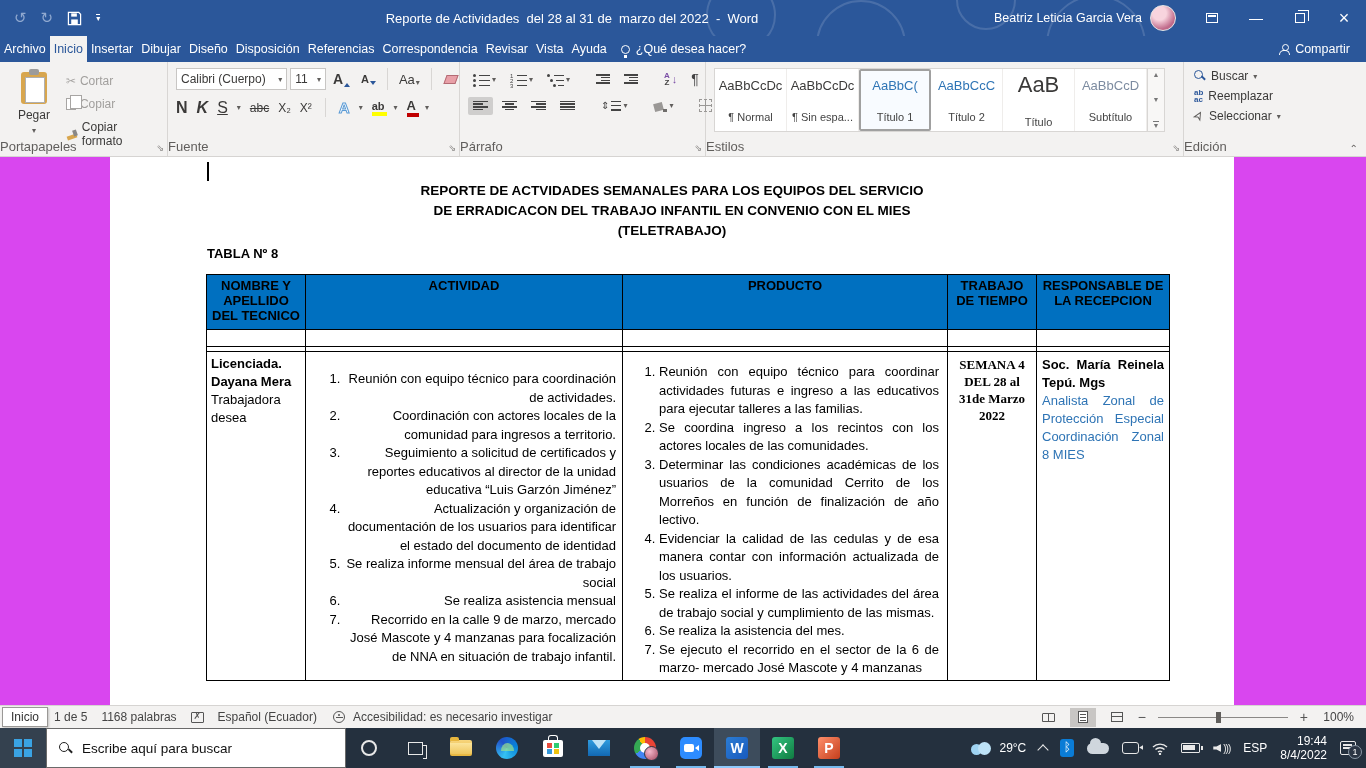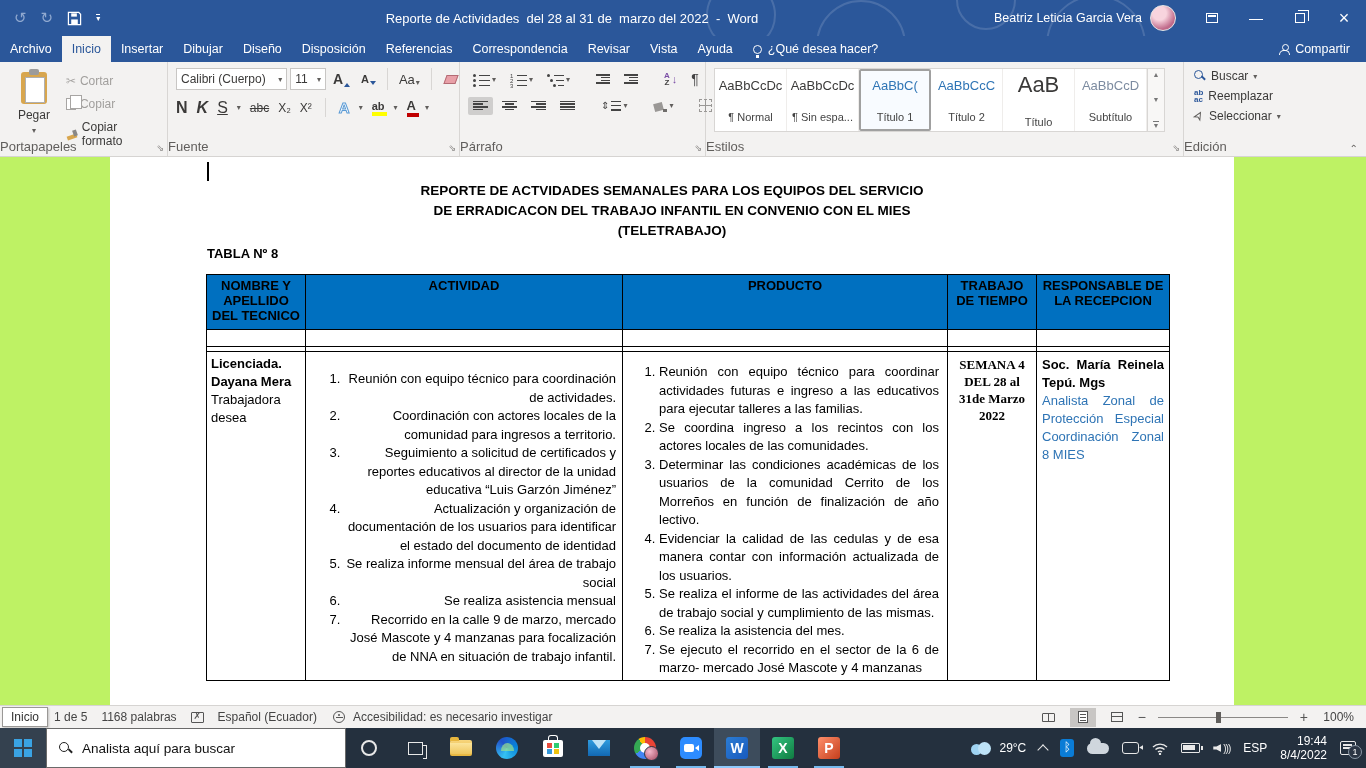--- a/index.html
+++ b/index.html
@@ -22,21 +22,21 @@
             background:radial-gradient(circle at 35% 30%, #f8d4de 0 30%, #c06a8a 70%); border:1px solid #e6e6e6; }
   .winbtn { width:44px; height:36px; display:flex; align-items:center; justify-content:center; font-size:14px; }
   .ic-rest { width:10px; height:10px; border:1px solid #fff; position:relative; }
   .ic-rest::before { content:""; position:absolute; left:2px; top:-4px; width:10px; height:10px; border:1px solid #fff; border-bottom:none; border-left:none; }
   .ic-ribopt { width:12px; height:10px; border:1px solid #fff; position:relative; }
   .ic-ribopt::before { content:""; position:absolute; left:1px; top:1px; width:8px; height:2px; background:#fff; }
 
   
   #tabrow { position:absolute; left:0; top:36px; width:1366px; height:26px; background:#2b579a;
             display:flex; align-items:stretch; color:#fff; font-size:12.5px; }
-  .rtab { padding:0 10px; display:flex; align-items:center; }
+  .rtab { padding:0 4px; display:flex; align-items:center; }
   .rtab.active { background:#f3f2f1; color:#2b579a; }
   .tellme { display:flex; align-items:center; gap:6px; padding:0 10px; }
   .bulb { width:9px; height:9px; border:1.5px solid #fff; border-radius:50%; position:relative; }
   .bulb::after { content:""; position:absolute; left:2px; top:9px; width:3px; height:3px; background:#fff; }
   #share { margin-left:auto; display:flex; align-items:center; gap:6px; padding:0 16px; font-size:12.5px; }
   .person { width:10px; height:10px; position:relative; }
   .person::before { content:""; position:absolute; left:2.5px; top:0; width:5px; height:5px; border:1px solid #fff; border-radius:50%; }
   .person::after { content:""; position:absolute; left:0; top:6px; width:9px; height:4px; border:1px solid #fff; border-bottom:none; border-radius:5px 5px 0 0; }
 
   
@@ -115,21 +115,21 @@
   .ebtn { display:flex; align-items:center; gap:5px; font-size:12px; margin:3px 0 6px 0; }
   .mag { width:12px; height:12px; position:relative; }
   .mag::before { content:""; position:absolute; left:0; top:0; width:7px; height:7px; border:1.5px solid #2b579a; border-radius:50%; }
   .mag::after { content:""; position:absolute; left:7px; top:7px; width:5px; height:1.5px; background:#2b579a; transform:rotate(45deg); }
   .repl { font-size:8px; line-height:7px; font-weight:bold; color:#2b579a; }
   .selarrow { width:10px; height:12px; position:relative; }
   .selarrow::before { content:"➤"; position:absolute; left:0; top:0; font-size:10px; color:#fff; -webkit-text-stroke:1px #605e5c; transform:rotate(-60deg); }
   #rib-collapse { position:absolute; right:8px; bottom:2px; font-size:10px; color:#605e5c; }
 
   
-  #docarea { position:absolute; left:0; top:157px; width:1366px; height:548px; background:#bef264; overflow:hidden; }
+  #docarea { position:absolute; left:0; top:157px; width:1366px; height:548px; background:#d946ef; overflow:hidden; }
   #page { position:absolute; left:110px; top:0; width:1124px; height:548px; background:#fff; }
   #cursor { position:absolute; left:97px; top:5px; width:1.5px; height:19px; background:#000; }
   .doc-title { margin-top:24px; text-align:center; font-weight:bold; font-size:13.5px; line-height:20px;
                font-family:"Liberation Sans", sans-serif; color:#000; }
   #tbl-label { margin:5px 0 0 0; padding-left:97px; font-weight:bold; font-size:13px; }
   table.doc { border-collapse:collapse; margin:13px 0 0 96px; table-layout:fixed; }
   table.doc td, table.doc th { border:1px solid #000; vertical-align:top; font-size:13px; color:#000; }
   th.hdr { background:#0070c0; color:#fff; font-size:12px; font-weight:bold; text-align:center;
            padding:3px 2px; height:55px; font-family:"Liberation Sans", sans-serif; line-height:15px; }
   tr.empty1 td { height:17px; } tr.empty2 td { height:5px; }
@@ -652,21 +652,21 @@
     <span class="tb-tile hover">
         <span class="winlogo">
           <i></i>
           <i></i>
           <i></i>
           <i></i>
         </span>
       </span>
     <span id="tb-search">
       <span class="mag-dark"></span>
-      <span>Analista aquí para buscar</span>
+      <span>Escribe aquí para buscar</span>
     </span>
     <span class="tb-tile">
         <span class="cortana"></span>
       </span>
     <span class="tb-tile">
         <span class="taskview"></span>
       </span>
     <span class="tb-tile">
         <span class="folder"></span>
       </span>

